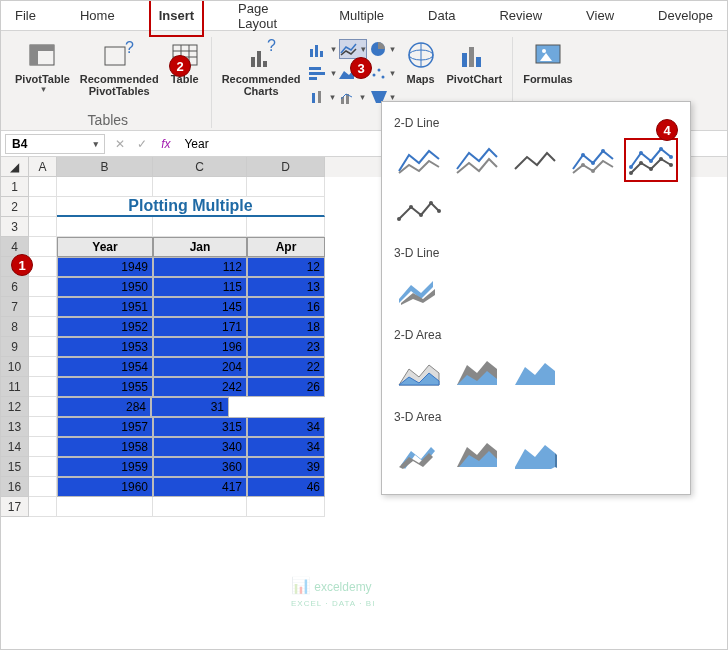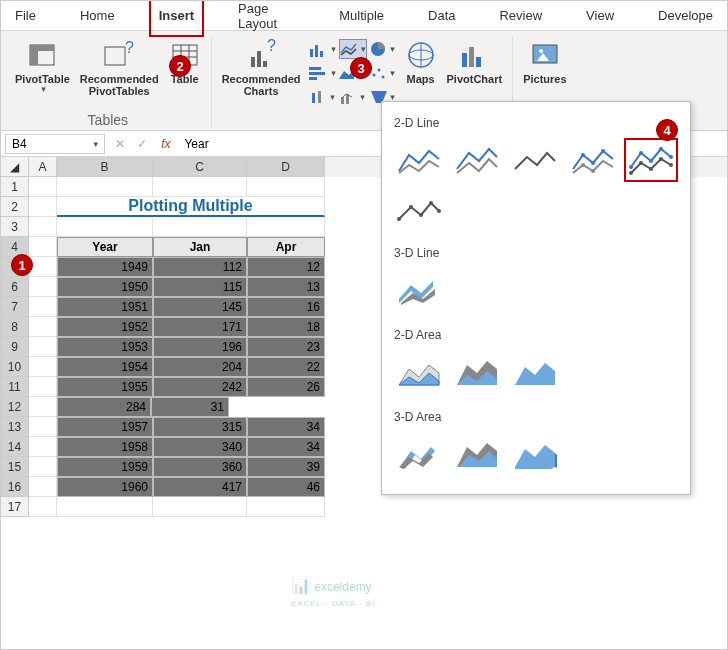--- a/index.html
+++ b/index.html
@@ -18,36 +18,36 @@
 .ribitem .lbl { margin-top: 2px; font-size: 11px; color: #333; font-weight: bold; }
 .groupname { font-size: 14px; color: #666; margin-top: 2px; }
 
 
 .chartcluster { display: grid; grid-template-columns: repeat(3, 28px); grid-template-rows: repeat(3, 22px); gap: 2px; padding: 2px; }
 .chartbtn { width: 28px; height: 20px; display: flex; align-items: center; justify-content: center; cursor: pointer; }
 .chartbtn.hl { background: #d0d7e8; border: 1px solid #7a8fb5; }
 
 
 .fbar { display: flex; align-items: center; height: 26px; border-bottom: 1px solid #d4d4d4; font-size: 12px; }
-.namebox { width: 100px; border: 1px solid #ccc; margin: 2px 4px; padding: 2px 6px; display: flex; align-items: center; justify-content: space-between; }
-.fx { padding: 0 8px; color: #c2410c; font-style: italic; }
+.namebox { width: 100px; border: 1px solid #ccc; margin: 2px 4px; padding: 2px 6px; display: flex; align-items: center; justify-content: space-between; font-weight: bold; }
+.fx { padding: 0 8px; color: #a21caf; font-style: italic; }
 .fval { padding: 0 6px; }
 
 
 .sheet { position: relative; }
 .colheads { display: flex; height: 20px; font-size: 12px; background: #f3f2f1; }
 .colhead { border-right: 1px solid #ccc; border-bottom: 1px solid #ccc; display: flex; align-items: center; justify-content: center; color: #333; }
 .colhead.sel { background: #d2d2d2; }
 .rh { width: 28px; min-width: 28px; }
 .row { display: flex; height: 20px; font-size: 12px; }
 .rowhead { width: 28px; min-width: 28px; background: #f3f2f1; border-right: 1px solid #ccc; border-bottom: 1px solid #ccc; display: flex; align-items: center; justify-content: center; color: #333; }
 .rowhead.sel { background: #d2d2d2; }
 .cell { border-right: 1px solid #e0e0e0; border-bottom: 1px solid #e0e0e0; padding: 0 4px; display: flex; align-items: center; justify-content: flex-end; }
 .cell.hdr { font-weight: bold; justify-content: center; border: 1px solid #999; background: #e8e8e8; }
-.cell.dat { background: #737373; border: 1px solid #bbb; }
+.cell.dat { background: #1d4ed8; border: 1px solid #bbb; }
 .cell.title { color: #1f6aa5; font-weight: bold; font-size: 16px; justify-content: center; border-bottom: 2px solid #1f6aa5; }
 .wA { width: 28px; }
 .wB { width: 96px; }
 .wC { width: 94px; }
 .wD { width: 78px; }
 
 
 .dropdown { position: absolute; top: 100px; left: 380px; width: 310px; background: #fff; border: 1px solid #bbb; box-shadow: 2px 2px 6px rgba(0,0,0,.2); padding: 8px 2px; z-index: 10; }
 .dd-section { font-size: 12px; font-weight: 400; color: #444; padding: 6px 10px 4px 10px; }
 .dd-row { display: flex; gap: 4px; padding: 4px 8px 10px 8px; flex-wrap: wrap; }
@@ -217,21 +217,21 @@
   </div>
 
   <div class="ribgroup" style="border-right:none">
     <div class="ribgroup-items">
       <div class="ribitem">
         <svg width="32" height="32">
             <rect x="4" y="6" width="24" height="18" fill="#6fa8dc" stroke="#555"></rect>
             <circle cx="12" cy="12" r="2" fill="#fff"></circle>
             <polygon points="8,22 14,14 20,22" fill="#fff"></polygon>
           </svg>
-        <div class="lbl">Pictures</div>
+        <div class="lbl">Formulas</div>
       </div>
     </div>
   </div>
 </div>
 
 <div class="fbar">
   <div class="namebox">
     <span>B4</span>
       <span class="caret">▾</span>
   </div>

